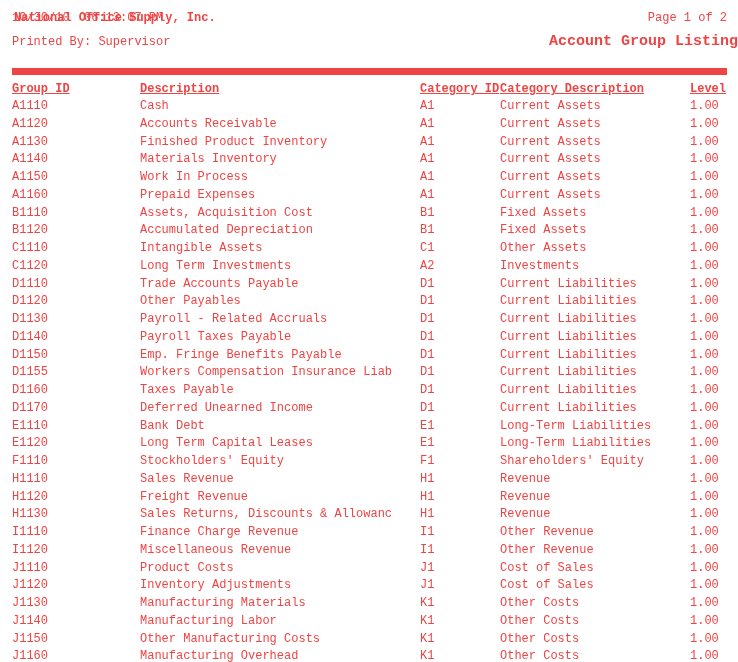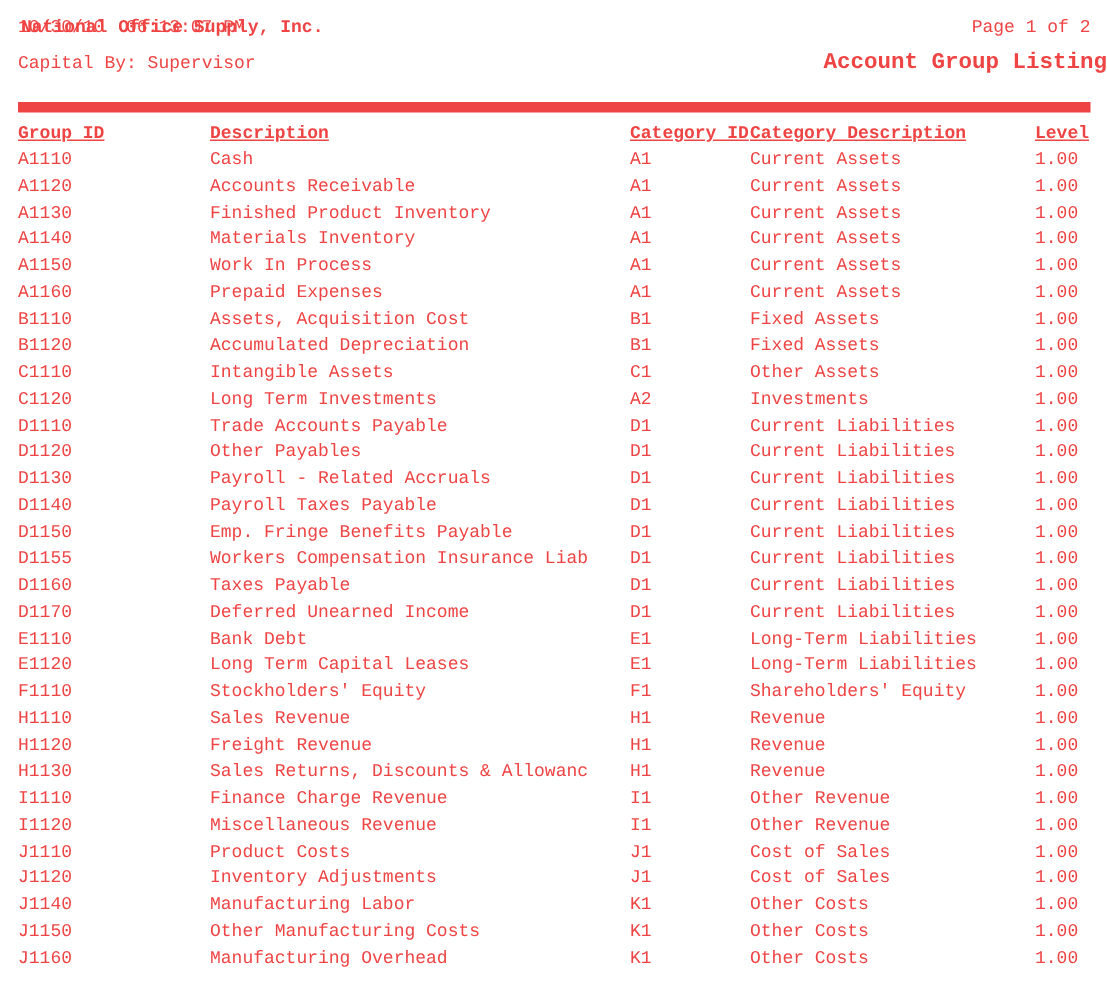--- a/index.html
+++ b/index.html
@@ -97,21 +97,21 @@
 <div class="page">
 
   <div class="hdr-row1">
     <span class="hdr-date">10/30/10</span>
     <span class="hdr-time">06:13:07 PM</span>
     <span class="hdr-company">National Office Supply, Inc.</span>
     <span class="hdr-page">Page 1 of  2</span>
   </div>
 
   <div class="hdr-row2">
-    <span class="hdr-printedby">Capital By: Supervisor</span>
+    <span class="hdr-printedby">Printed By: Supervisor</span>
     <span class="hdr-title">Account Group Listing</span>
   </div>
 
   <div class="table-wrap">
     <table class="listing">
       <colgroup>
         <col style="width:128px">
         <col style="width:280px">
         <col style="width:80px">
         <col style="width:190px">
@@ -317,20 +317,27 @@
             <td class="num">1.00</td>
           </tr>
           <tr>
             <td>J1120</td>
             <td>Inventory Adjustments</td>
             <td>J1</td>
             <td>Cost of Sales</td>
             <td class="num">1.00</td>
           </tr>
           <tr>
+            <td>J1130</td>
+            <td>Manufacturing Materials</td>
+            <td>K1</td>
+            <td>Other Costs</td>
+            <td class="num">1.00</td>
+          </tr>
+          <tr>
             <td>J1140</td>
             <td>Manufacturing Labor</td>
             <td>K1</td>
             <td>Other Costs</td>
             <td class="num">1.00</td>
           </tr>
           <tr>
             <td>J1150</td>
             <td>Other Manufacturing Costs</td>
             <td>K1</td>

